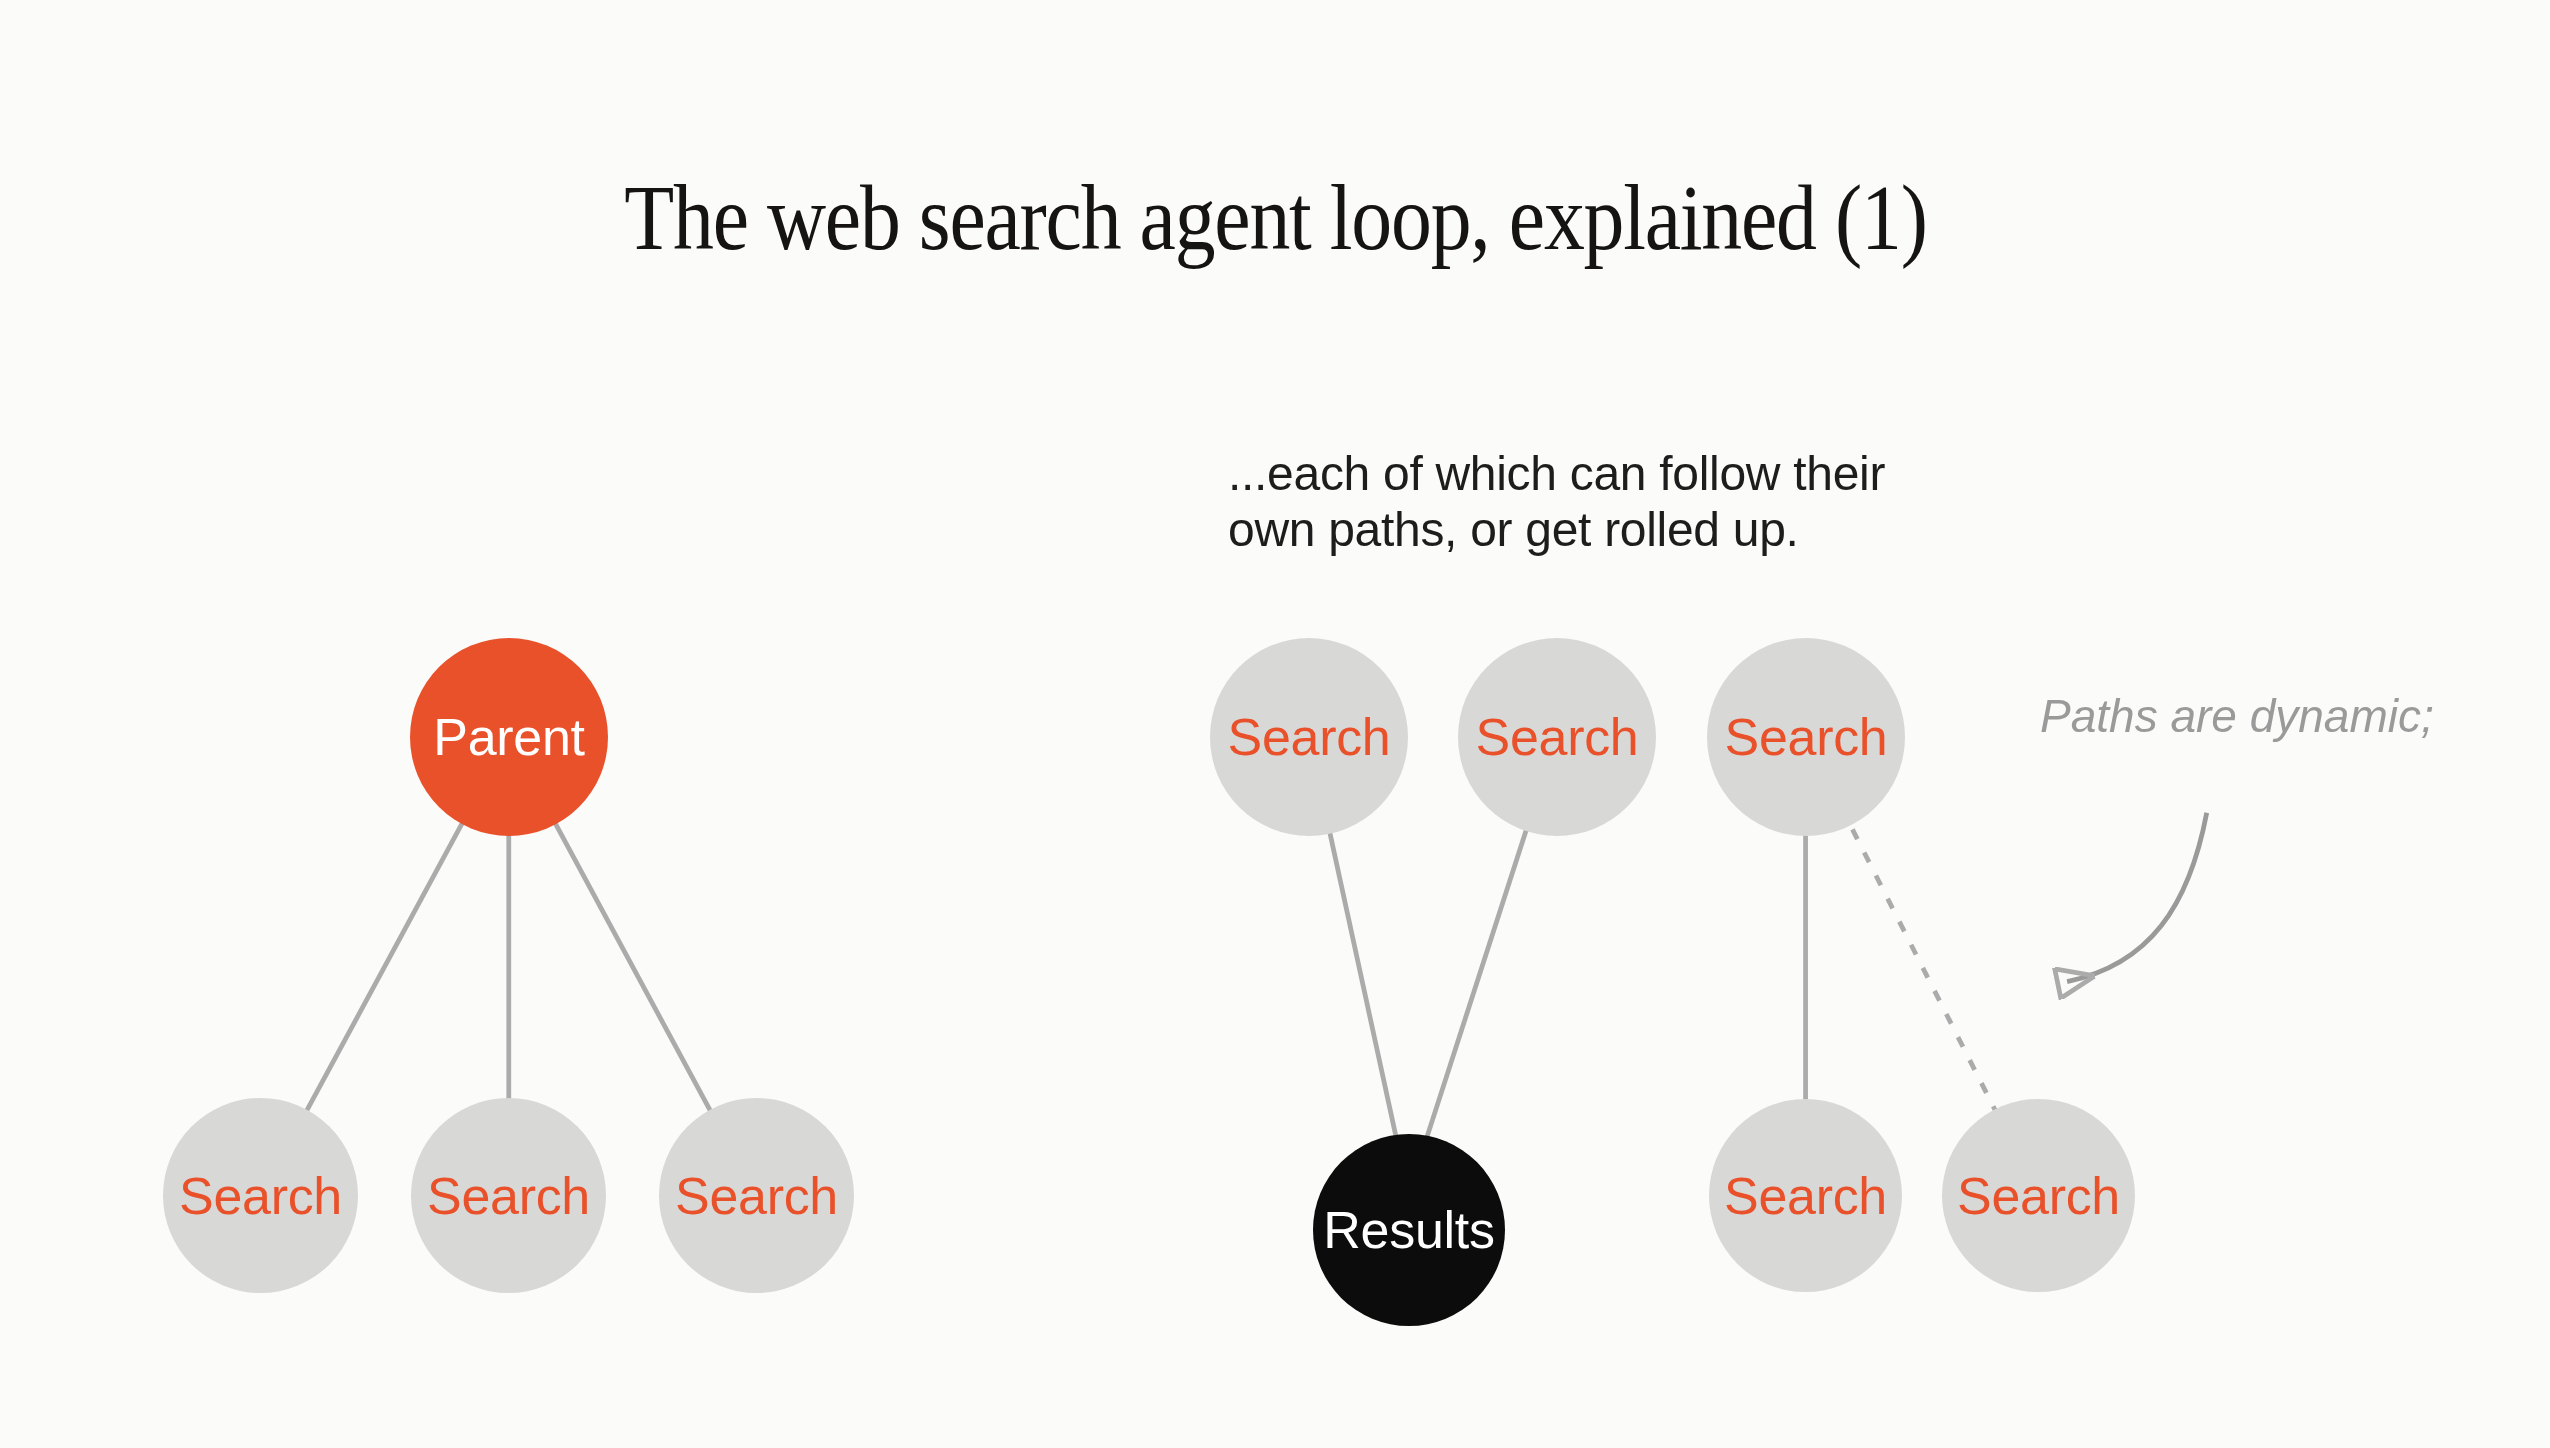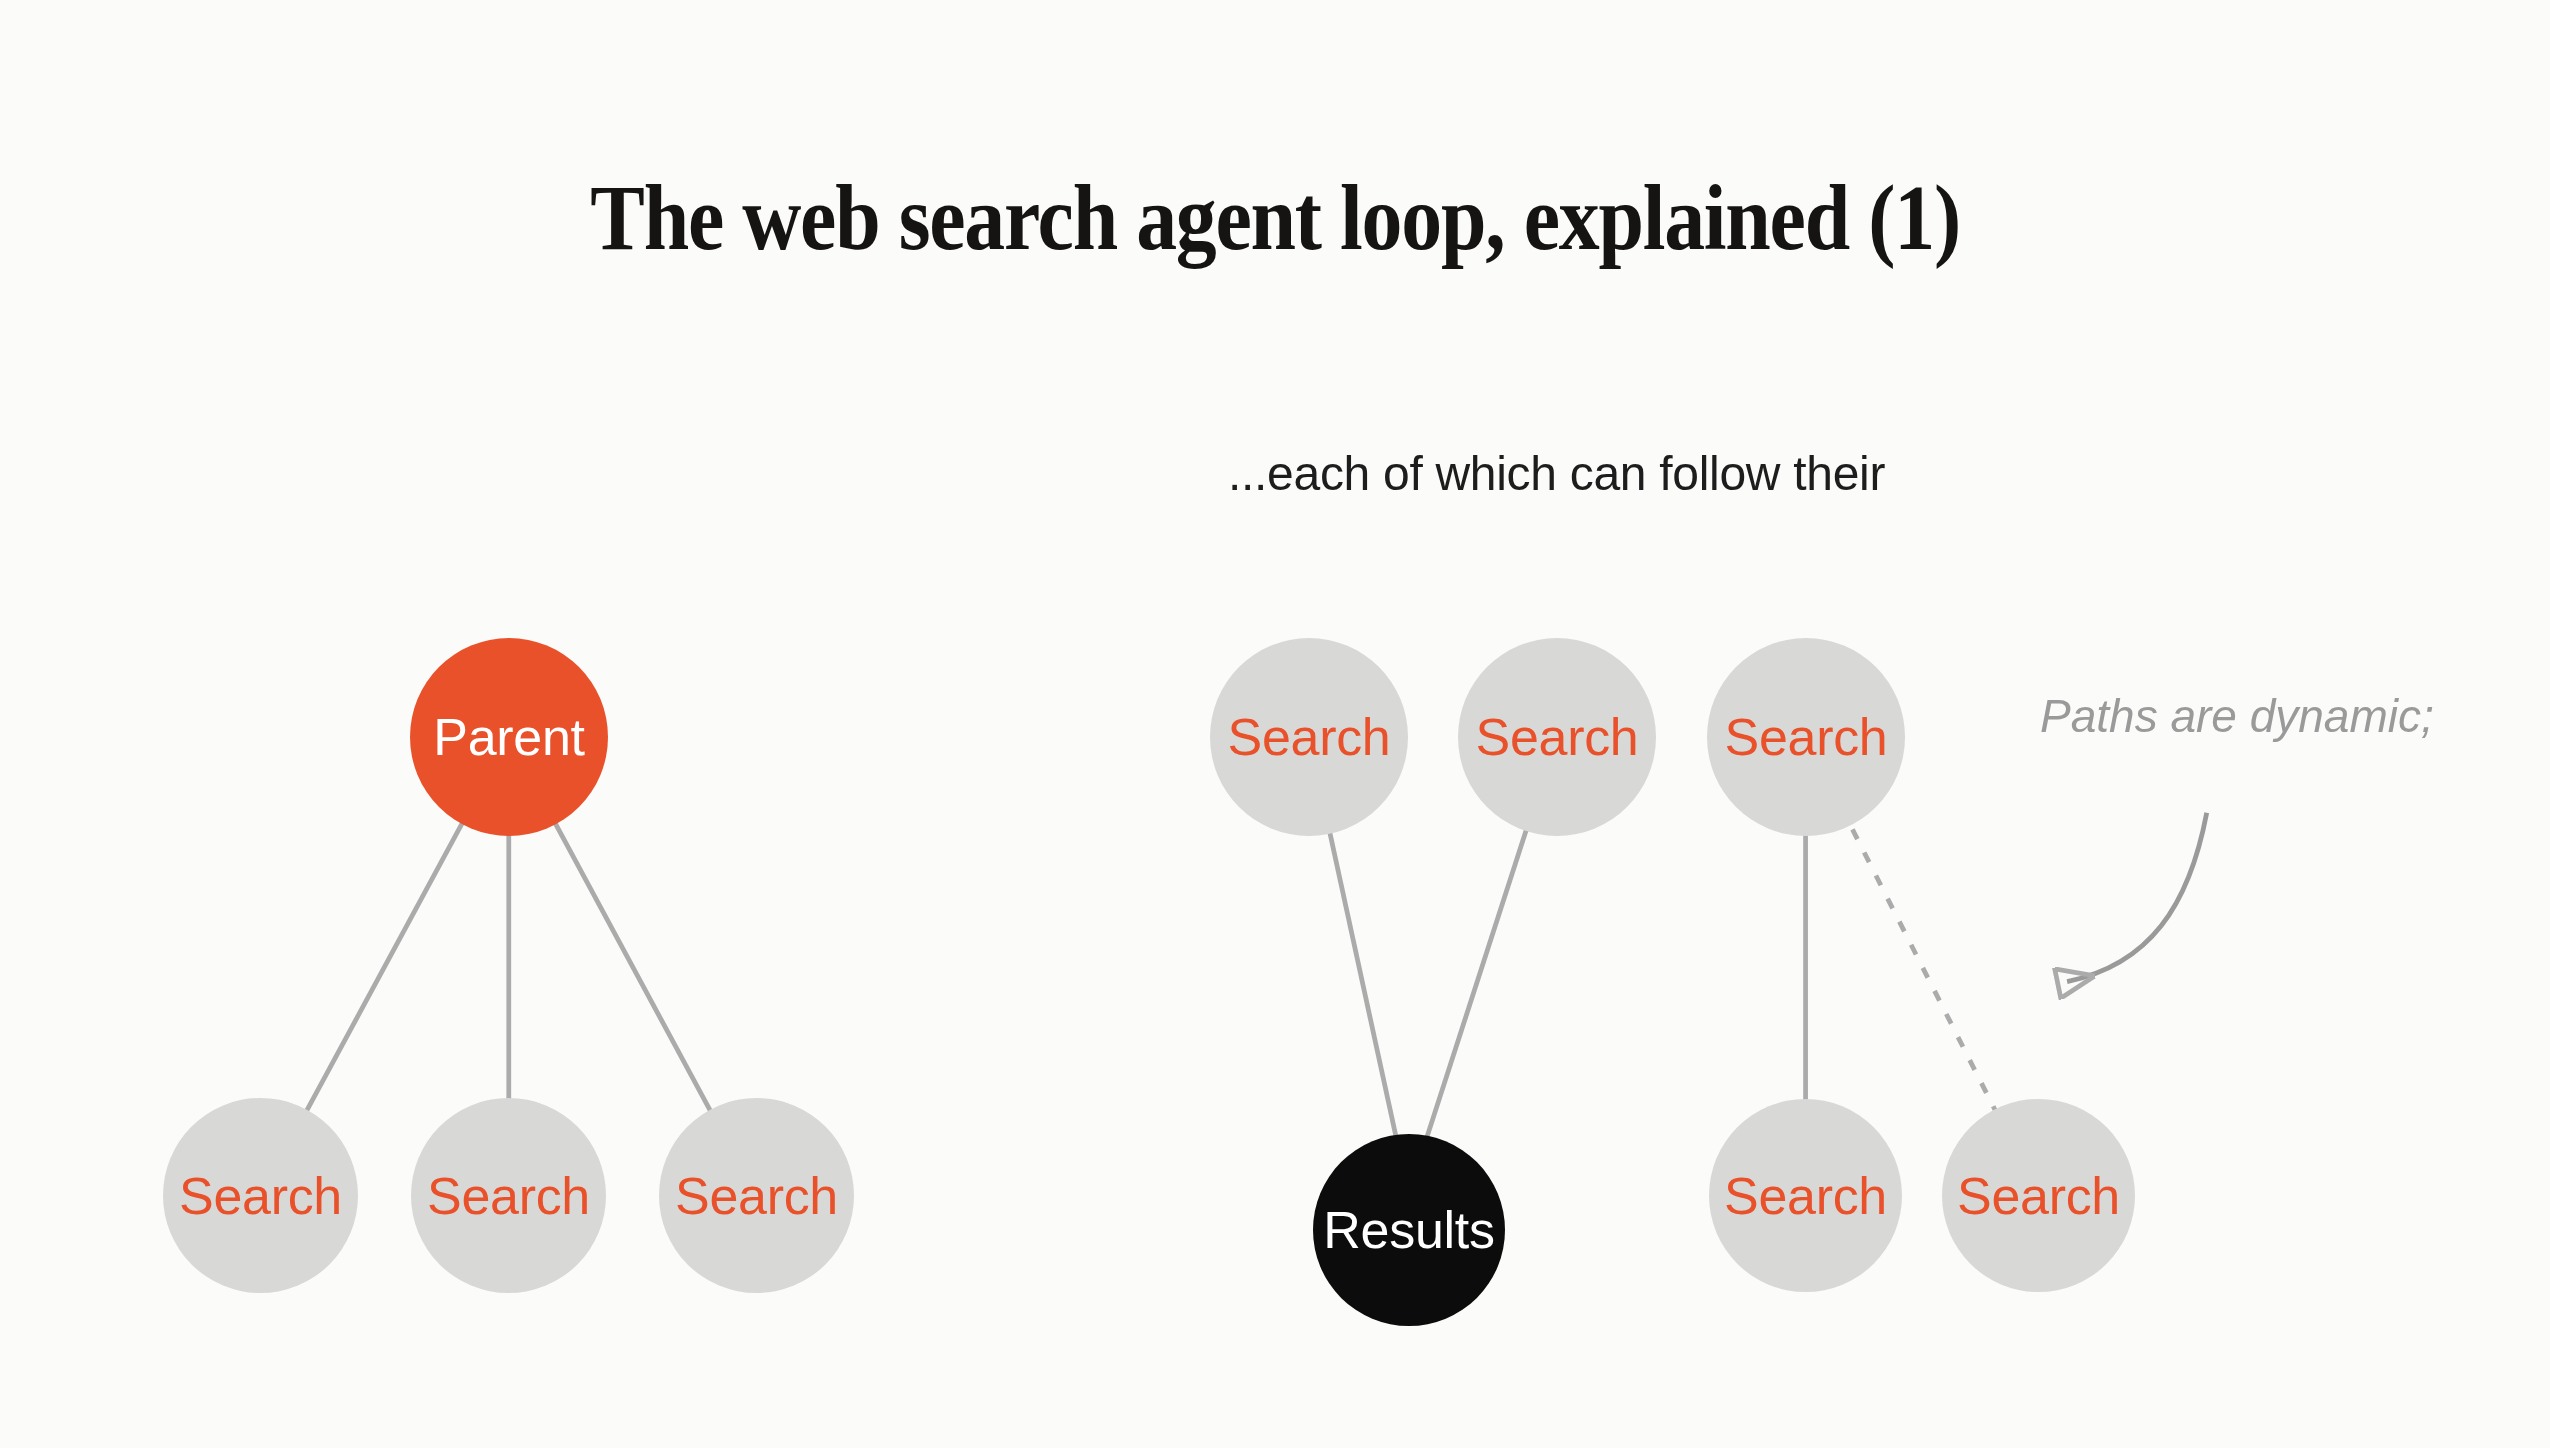--- a/index.html
+++ b/index.html
@@ -11,21 +11,21 @@
   body{background:var(--bg);}
   .slide{
     position:relative; width:2550px; height:1449px; overflow:hidden;
     background:var(--bg);
     font-family:"Liberation Sans","DejaVu Sans",sans-serif;
   }
   .title{
     position:absolute; top:170px; left:0; width:100%;
     text-align:center; margin:0;
     font-family:"Liberation Serif","DejaVu Serif",serif;
-    font-weight:700; font-size:94px; line-height:1; letter-spacing:-1.4px;
+    font-weight:400; font-size:94px; line-height:1; letter-spacing:-1.4px;
     color:var(--title-ink);
   }
   .title .squeeze{display:inline-block; transform:scaleX(0.87); transform-origin:50% 50%;}
   .caption{
     position:absolute; top:446px; margin:0;
     font-size:48px; line-height:56px; letter-spacing:-0.3px;
     color:var(--ink);
   }
   .caption--left{left:177px;}
   .caption--right{left:1228px;}
@@ -50,20 +50,21 @@
 </head>
 <body>
 
 <div class="slide">
 
   <h1 class="title"><span class="squeeze">The web search agent loop, explained (1)</span></h1>
 
 
   <p class="caption caption--right">
     <span>...each of which can follow their</span><br>
+    <span>own paths, or get rolled up.</span>
   </p>
 
   <svg class="edges" viewBox="0 0 3744 2127" aria-hidden="true">
     <defs>
       <marker id="arrowhead" markerUnits="userSpaceOnUse" markerWidth="60" markerHeight="48" refX="42" refY="24" orient="auto">
         <path d="M0,24 L56,2 L56,46 Z" fill="#9A9A9A" stroke="none"></path>
       </marker>
     </defs>
     <line x1="747" y1="1082" x2="383" y2="1755"></line>
     <line x1="747" y1="1082" x2="747" y2="1755"></line>

